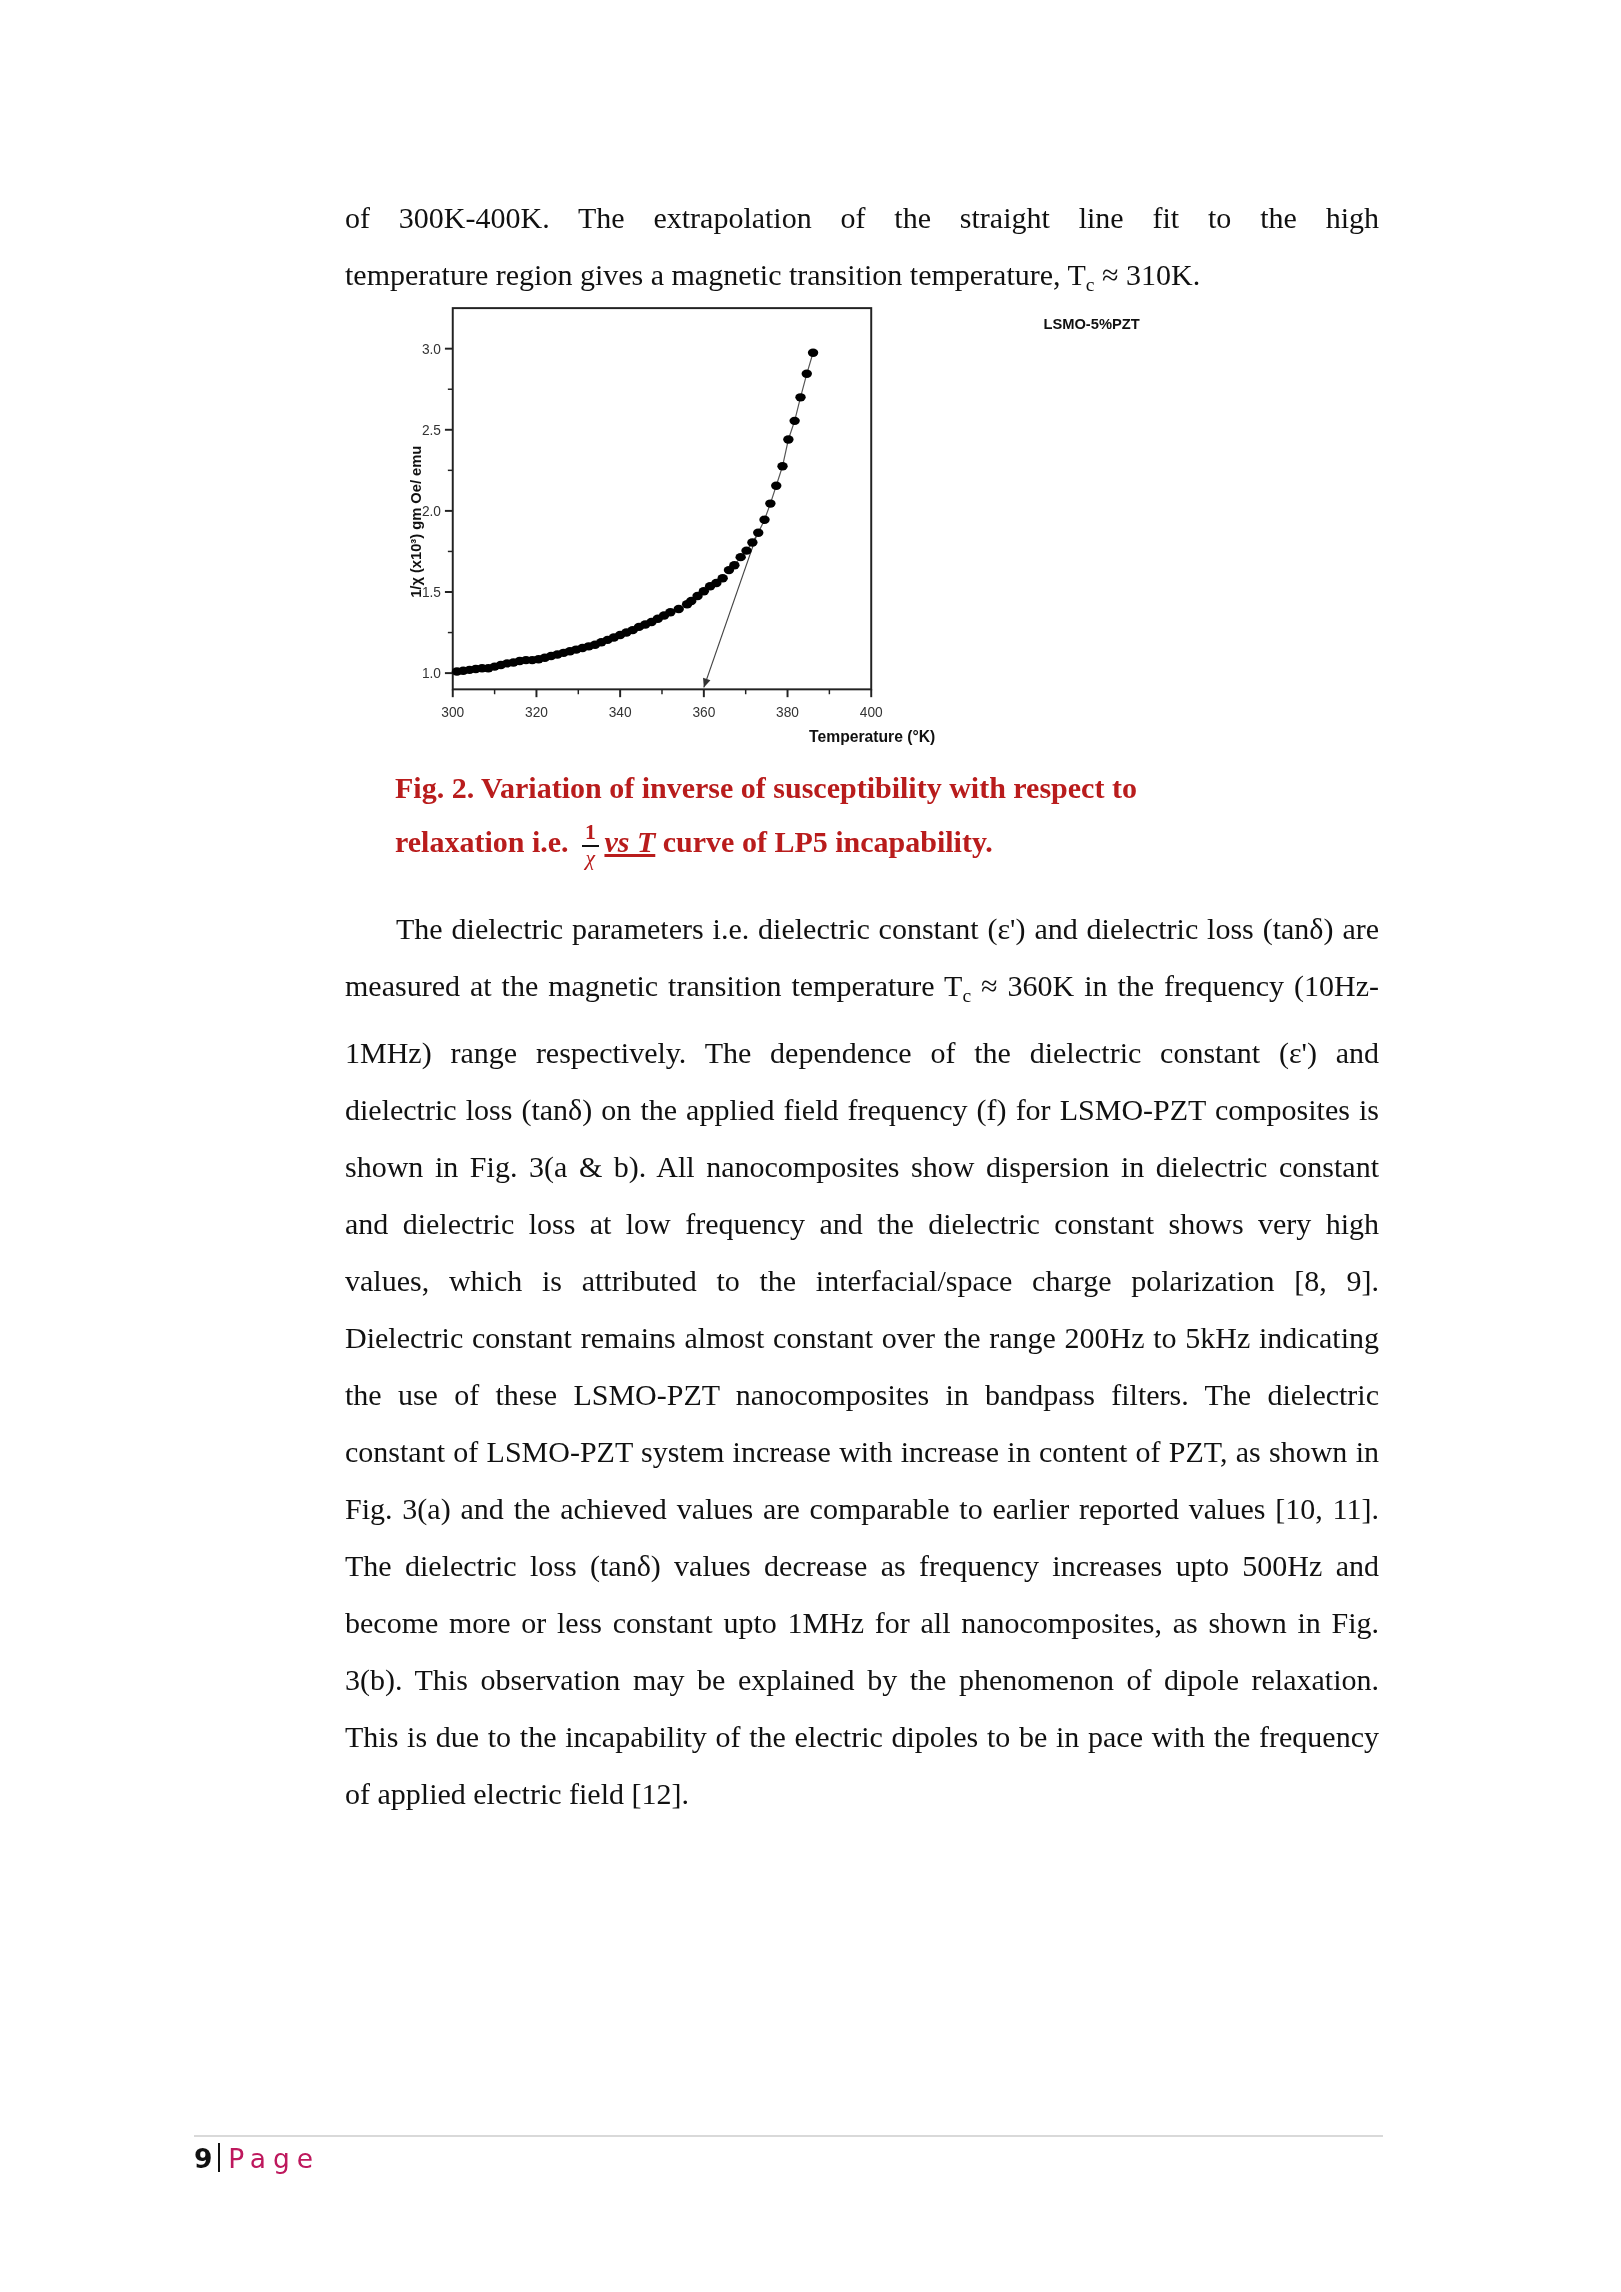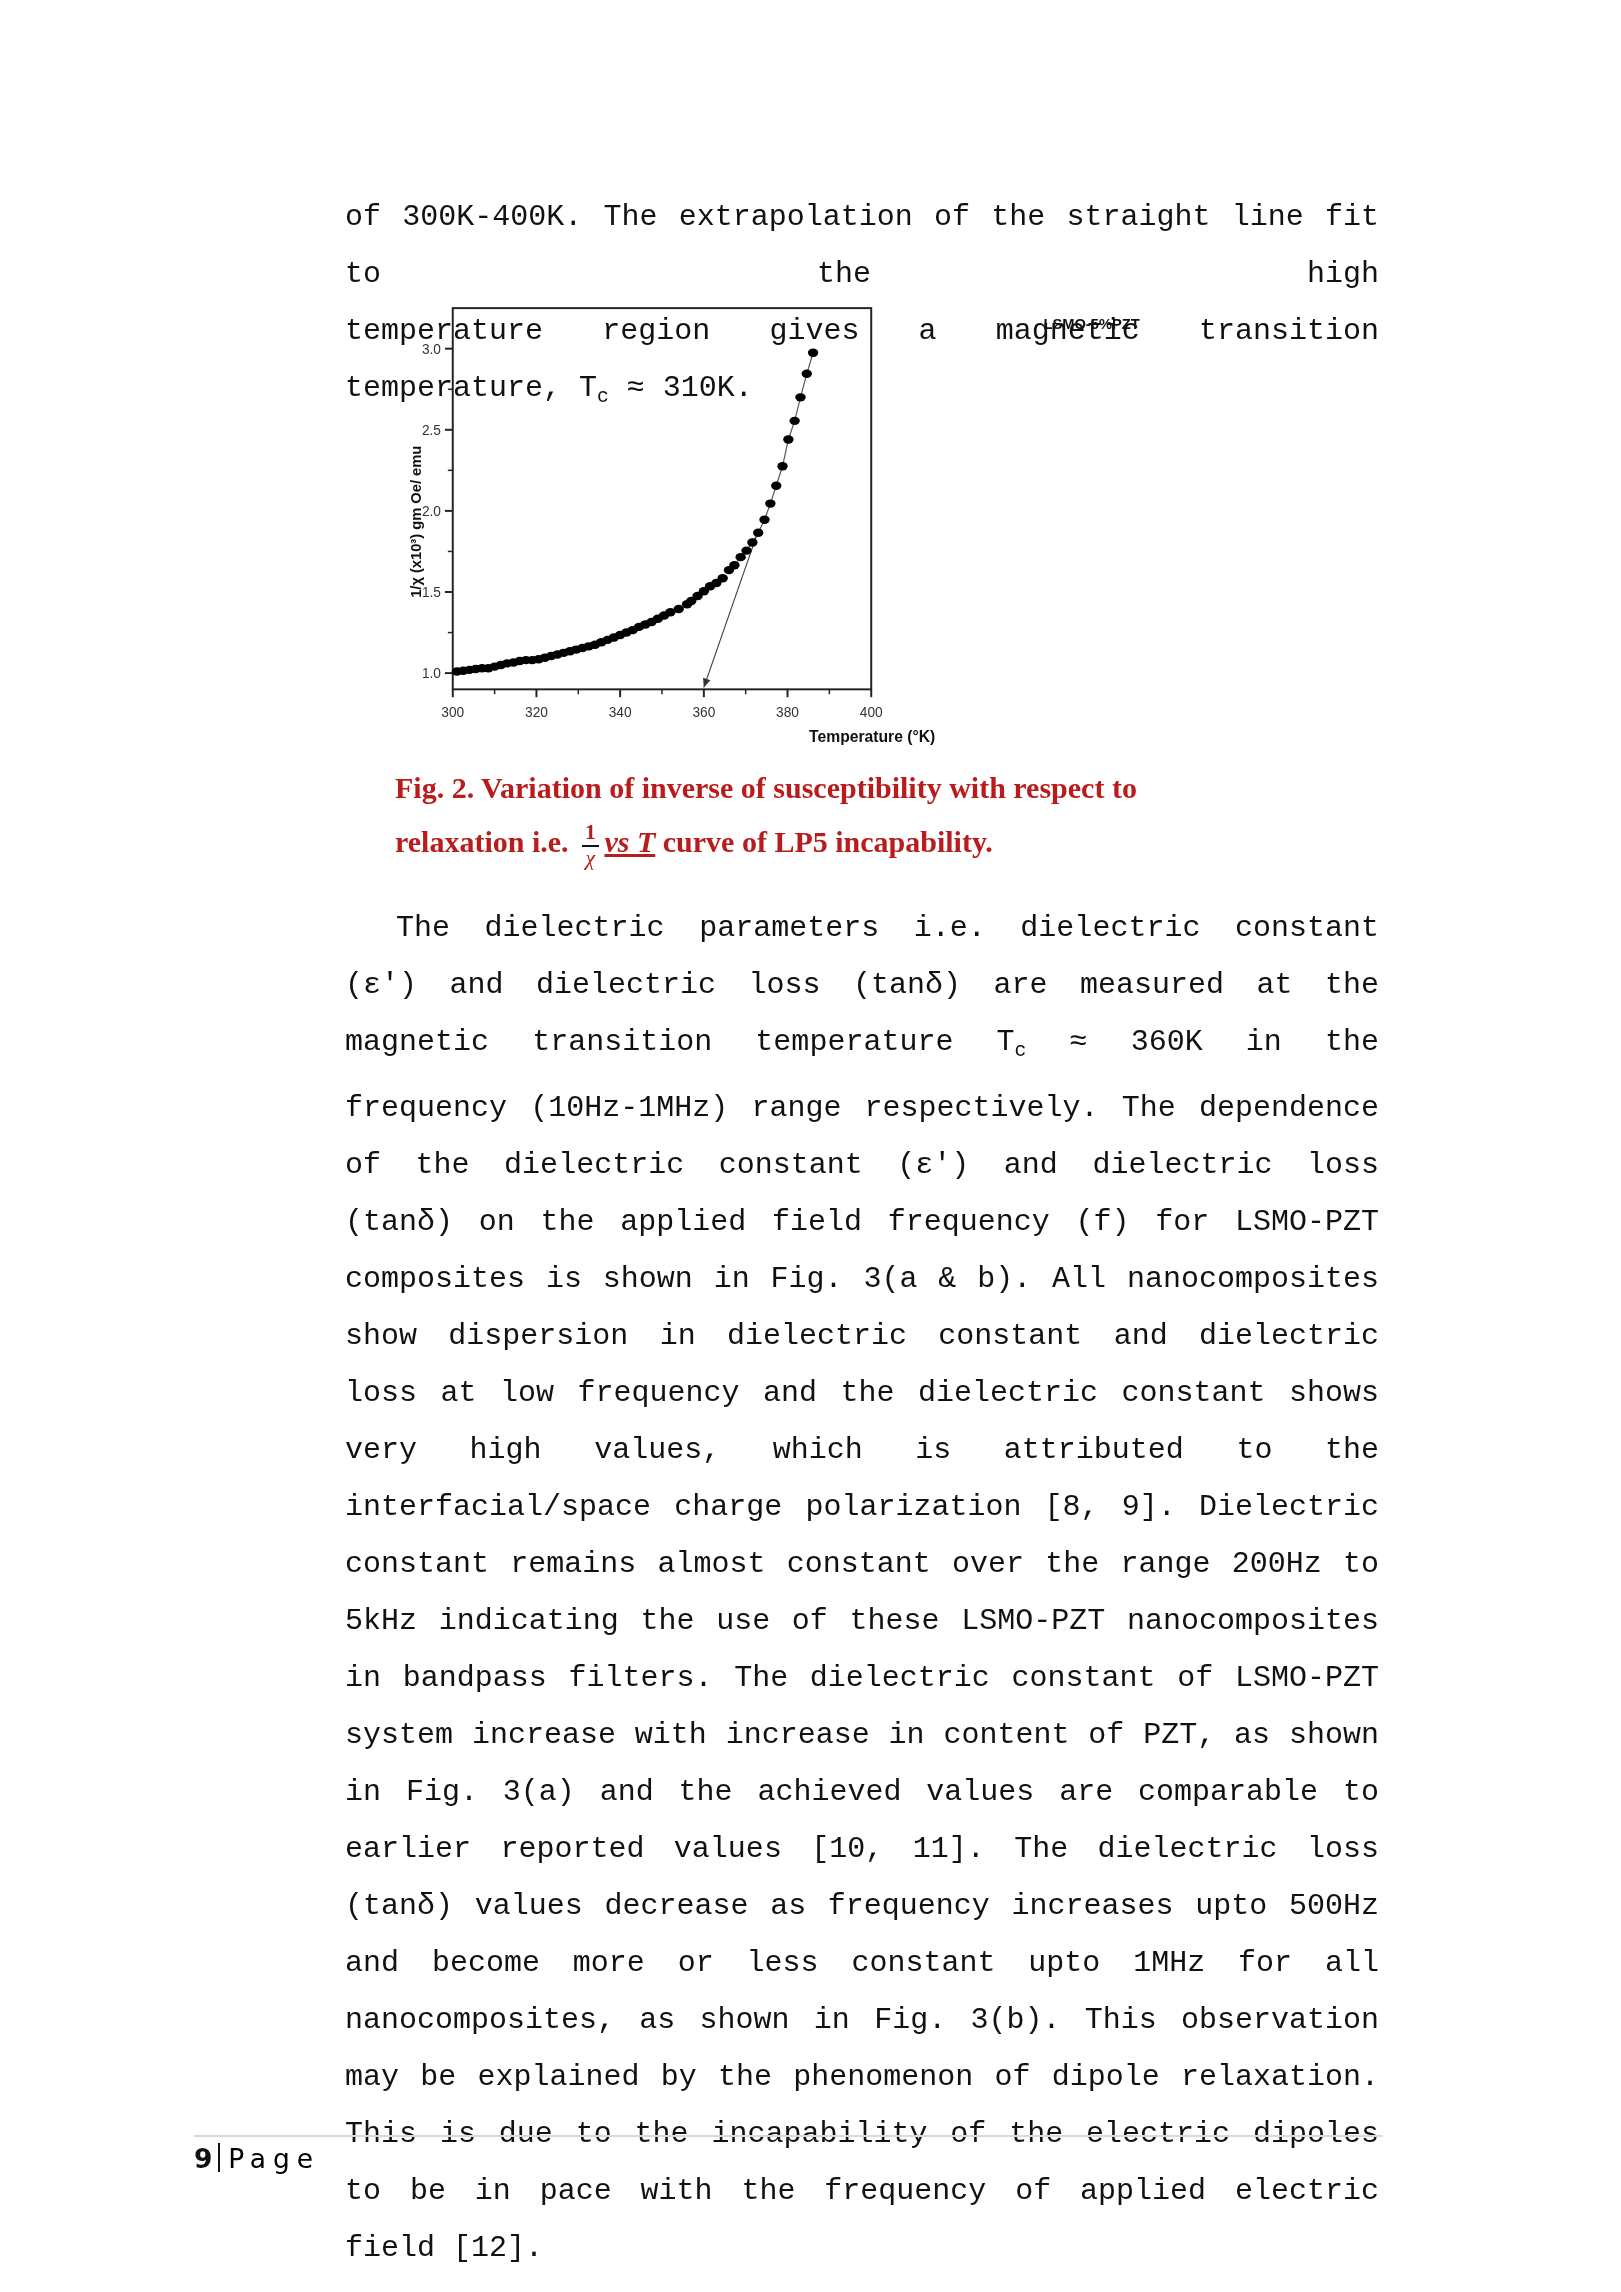--- a/index.html
+++ b/index.html
@@ -1,20 +1,20 @@
 <!DOCTYPE html>
 <html><head>
 <meta charset="utf-8">
 <style>
   html, body { margin: 0; padding: 0; background: #ffffff; }
   body { width: 1621px; height: 2293px; position: relative; overflow: hidden; }
   .page { position: absolute; left: 0; top: 0; width: 1621px; height: 2293px; background: #fff; }
   .text-block {
     position: absolute; left: 345px; width: 1034px;
-    font-family: Liberation Mono, monospace; font-size: 30px; color: #111;
+    font-family: Liberation Serif, serif; font-size: 30px; color: #111;
     line-height: 57px; text-align: justify;
   }
   .text-block p { margin: 0; }
   .indent { text-indent: 51px; }
   .sub { font-size: 19.6px; vertical-align: -5.9px; }
   #para-top { top: 189px; }
   #para-body { top: 900px; }
   .caption {
     position: absolute; left: 395px; width: 882px;
     font-family: "Liberation Serif", serif; font-weight: bold; font-size: 30px; color: #b91c1c;
@@ -24,21 +24,21 @@
   .frac { display: inline-block; vertical-align: middle; text-align: center; font-size: 21.6px; line-height: 23.5px; margin: 0 5.9px; }
   .frac .num { display: block; border-bottom: 2px solid #111; padding: 0 2.9px; }
   .frac .den { display: block; font-style: italic; font-weight: normal; }
   .ital { font-style: italic; text-decoration: underline; }
   #figure { position: absolute; left: 392px; top: 304px; width: 784px; height: 461px; }
   #chart-svg { width: 784px; height: 461px; }
   .footer-rule { position: absolute; left: 194px; top: 2135px; width: 1189px; height: 2px; background: #d9d9d9; }
   .footer { position: absolute; left: 194px; top: 2143px; font-family: "DejaVu Sans", sans-serif; font-size: 26.5px; color: #111; }
   .footer .num { font-weight: bold; }
   .footer .bar { display: inline-block; width: 2px; height: 29px; background: #111; vertical-align: -3.9px; margin: 0 7.8px 0 5.9px; }
-  .footer .word { color: #000000; letter-spacing: 6.9px; }
+  .footer .word { color: #be185d; letter-spacing: 6.9px; }
 </style>
 </head>
 <body>
 
 <div class="page">
 
   <div class="text-block" id="para-top">
     <p style="text-align: justify; text-align-last: justify;">of 300K-400K. The extrapolation of the straight line fit to the high</p>
     <p><span>temperature region gives a magnetic transition temperature, T</span><span class="sub">c</span><span> ≈ 310K.</span></p>
   </div>

